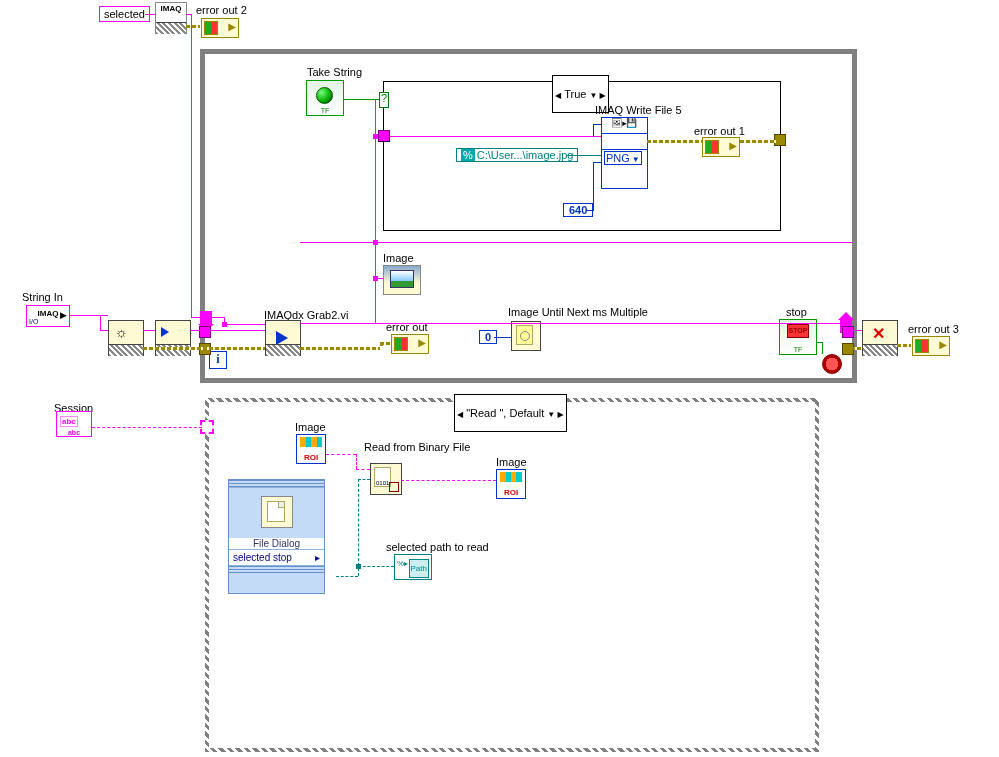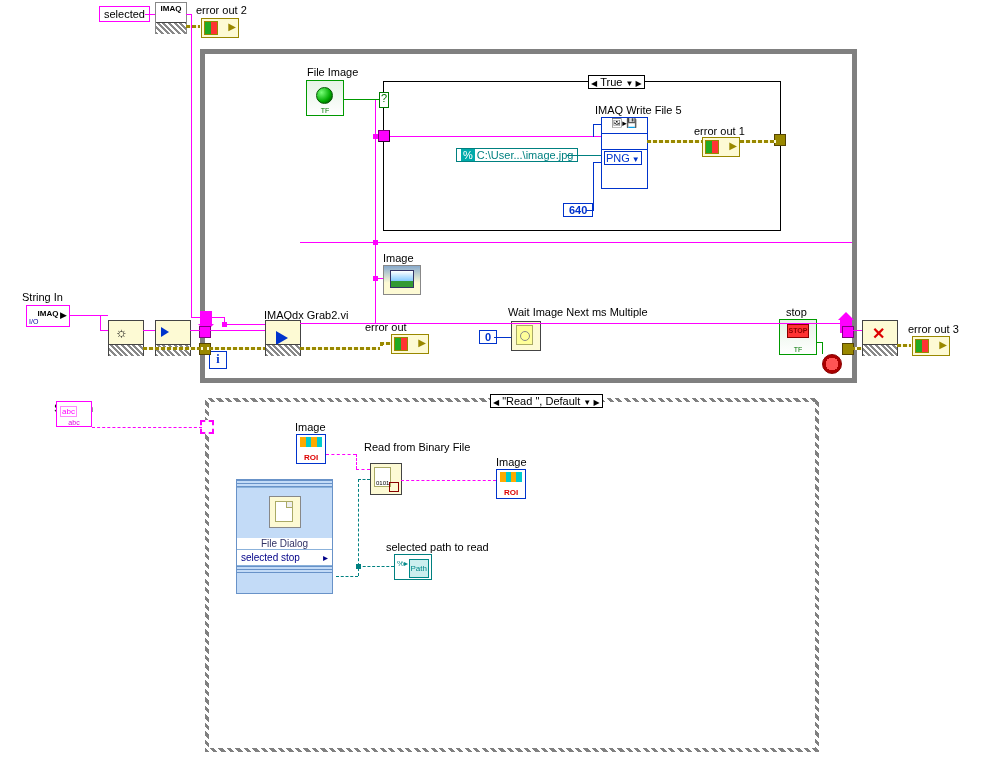--- a/index.html
+++ b/index.html
@@ -12,21 +12,21 @@
 .icon-txt { position:absolute; width:100%; text-align:center; top:1px; font-size:8px; font-weight:bold; }
 .sub-icon { position:absolute; bottom:-1px; left:0; right:0; height:11px; background:repeating-linear-gradient(45deg,#888,#888 2px,#fff 2px,#fff 4px); border-top:1px solid #444; }
 .triangle-play { position:absolute; left:10px; top:10px; width:0; height:0; border-style:solid; border-width:7px 0 7px 12px; border-color:transparent transparent transparent #0033cc; }
 .stop-red { position:absolute; left:7px; top:4px; width:20px; height:12px; background:#ff3333; border:1px solid #800; font-size:7px; color:#800; text-align:center; line-height:12px; font-weight:bold; }
 .constant-int { position:absolute; background:#fff; border:1px solid #0033cc; padding:0 5px; color:#0033cc; font-weight:bold; }
 .constant-path { position:absolute; background:#fff; border:1px solid #008080; padding:0 4px; color:#008080; }
 .ring-menu { position:absolute; background:#fff; border:1px solid #0033cc; padding:0 1px; color:#0033cc; }
 .ring-menu::after { content:"▼"; font-size:8px; padding-left:2px; }
 .while-loop { position:absolute; border:5px solid #808080; background:transparent; }
 .case-frame { position:absolute; border:1px solid #000; background:transparent; }
-.case-sel { position:absolute; background:#fff; border:1px solid #000; padding:0 2px;margin-left:36px; }
+.case-sel { position:absolute; background:#fff; border:1px solid #000; padding:12px 2px; }
 .case-sel::before { content:"◀"; font-size:8px; padding-right:3px; }
 .case-sel::after { content:"▼ ▶"; font-size:8px; padding-left:3px; }
 .hatch-frame { position:absolute; border:4px solid transparent; border-image:repeating-linear-gradient(45deg,#808080,#808080 3px,#fff 3px,#fff 6px) 4; }
 .err-ind { position:absolute; width:36px; height:18px; border:1px solid #998800; background:#fdfad4; }
 .err-ind::before { content:""; position:absolute; left:2px; top:2px; width:12px; height:12px; border:1px solid #998800; background:linear-gradient(to right,#2a2 50%,#f33 50%); }
 .err-ind::after { content:"▶"; position:absolute; right:2px; top:2px; font-size:10px; color:#998800; }
 .wire { position:absolute; background:transparent; }
 .wire-h { height:1px; } .wire-v { width:1px; }
 .wire-h.pink, .wire-v.pink { background:#ff00ff; }
 .wire-h.pinkd { height:1px; border-top:1px dashed #ff00ff; }
@@ -101,33 +101,33 @@
 <div class="node-box" style="left:265px; top:320px;">
     <div class="triangle-play"></div>
     <div class="sub-icon"></div>
   </div>
 
 <div class="label" style="left:383px; top:252px;">Image</div>
 <div class="term-box" style="left:383px; top:265px; width:36px; height:28px; background:linear-gradient(#8ac,#fdfad4 60%); border-color:#888">
     <div style="position:absolute;left:6px;top:4px;width:22px;height:16px;border:1px solid #336;background:linear-gradient(#fff,#8cf 60%,#393 60%);"></div>
   </div>
 
-<div class="label" style="left:508px; top:306px;">Wait Image Next ms Multiple</div>
+<div class="label" style="left:508px; top:306px;">Image Until Next ms Multiple</div>
 <div class="constant-int" style="left:479px; top:330px;">0</div>
 <div class="node-box" style="left:511px; top:321px; width:28px; height:28px;">
     <div style="position:absolute;left:4px;top:3px;width:15px;height:18px;border:1px solid #aa6;background:#ff9;">
       <div style="position:absolute;left:3px;top:5px;width:8px;height:8px;border:1px solid #888;border-radius:50%"></div>
     </div>
   </div>
 <div class="wire wire-h blue" style="left:494px; top:337px; width:17px;"></div>
 
-<div class="label" style="left:365px; top:321px;text-align:right;">error out</div>
+<div class="label" style="left:386px; top:321px;text-align:right;">error out</div>
 <div class="err-ind" style="left:391px; top:334px;"></div>
 
-<div class="label" style="left:307px; top:66px;">File Image</div>
+<div class="label" style="left:307px; top:66px;">Take String</div>
 <div class="term-box" style="left:306px; top:80px; width:36px; height:34px; border-color:#009900; background:linear-gradient(#e5f3e5,#fff);">
     <div class="bool-led" style="position:absolute;left:9px;top:6px;"></div>
     <span style="position:absolute;bottom:1px;width:100%;text-align:center;font-size:7px;color:#070">TF</span>
   </div>
 
 <div class="case-frame" style="left:383px; top:81px; width:396px; height:148px;"></div>
 <div class="case-sel" style="left:552px; top:75px;">True</div>
 <div style="position:absolute;left:379px;top:92px;width:8px;height:14px;border:1px solid #070;background:#fff">
     <span style="color:#070;font-size:11px;position:absolute;left:1px;top:-1px">?</span>
   </div>
@@ -196,21 +196,21 @@
 
 <div class="wire wire-h pink" style="left:851px; top:330px; width:11px;"></div>
 <div class="wire wire-h yel" style="left:851px; top:347px; width:11px;"></div>
 <div class="wire wire-h yel" style="left:897px; top:344px; width:14px;"></div>
 <div class="wire wire-h green" style="left:816px; top:342px; width:6px;"></div>
 <div class="wire wire-v green" style="left:822px; top:342px; height:12px;"></div>
 
 <div class="wire wire-h yel" style="left:740px; top:140px; width:40px;"></div>
 
 <div class="label" style="left:54px; top:402px;">Session</div>
-<div class="term-box pink" style="left:56px; top:401px; width:34px; height:24px;">
+<div class="term-box pink" style="left:56px; top:411px; width:34px; height:24px;font-weight:bold;">
     <span style="position:absolute;top:4px;left:3px;font-size:8px;color:#f0f;border:1px solid #f8f;padding:0 1px">abc</span>
     <span style="position:absolute;bottom:0px;width:100%;text-align:center;font-size:7px;color:#d0d">abc</span>
   </div>
 
 <div class="hatch-frame" style="left:205px; top:398px; width:606px; height:346px;"></div>
 <div class="case-sel" style="left:454px; top:394px;">"Read ", Default</div>
 <div class="tunnel-pkd" style="left:200px; top:420px;"></div>
 
 <div class="wire wire-h pinkd" style="left:92px; top:427px; width:110px;"></div>
 
@@ -221,21 +221,21 @@
 <div class="node-box" style="left:370px; top:463px; width:30px; height:30px;">
     <div style="position:absolute;left:3px;top:3px;width:15px;height:18px;border:1px solid #aa6;background:#fff">
       <span style="position:absolute;bottom:0;left:1px;font-size:6px">0101</span>
     </div>
     <div style="position:absolute;right:2px;bottom:2px;width:8px;height:8px;border:1px solid #800"></div>
   </div>
 
 <div class="label" style="left:496px; top:456px;">Image</div>
 <div class="roi-box" style="left:496px; top:469px;"></div>
 
-<div class="vi-expand" style="position:absolute; left:236px; top:479px; width:95px; height:113px;">
+<div class="vi-expand" style="position:absolute; left:228px; top:479px; width:95px; height:113px;">
   <div style="height:7px;background:repeating-linear-gradient(0deg,#6892c8 0 1px,transparent 1px 3px);border-bottom:1px solid #8bb2db"></div>
   <div style="text-align:center;padding:8px 0"><div style="display:inline-block;width:30px;height:30px;background:#fdfad4;border:1px solid #888;position:relative"><div style="position:absolute;left:5px;top:4px;width:16px;height:19px;border:1px solid #aa6;background:#fff">
           <div style="position:absolute;top:0;right:0;width:5px;height:5px;background:#eee;border-left:1px solid #aa6;border-bottom:1px solid #aa6"></div>
         </div></div></div>
   <div class="title">File Dialog</div>
   <div class="port">
       <span>selected stop</span>
       <span>▸</span>
     </div>
   <div style="height:7px;background:repeating-linear-gradient(0deg,#6892c8 0 1px,transparent 1px 3px);border-top:1px solid #8bb2db"></div>

